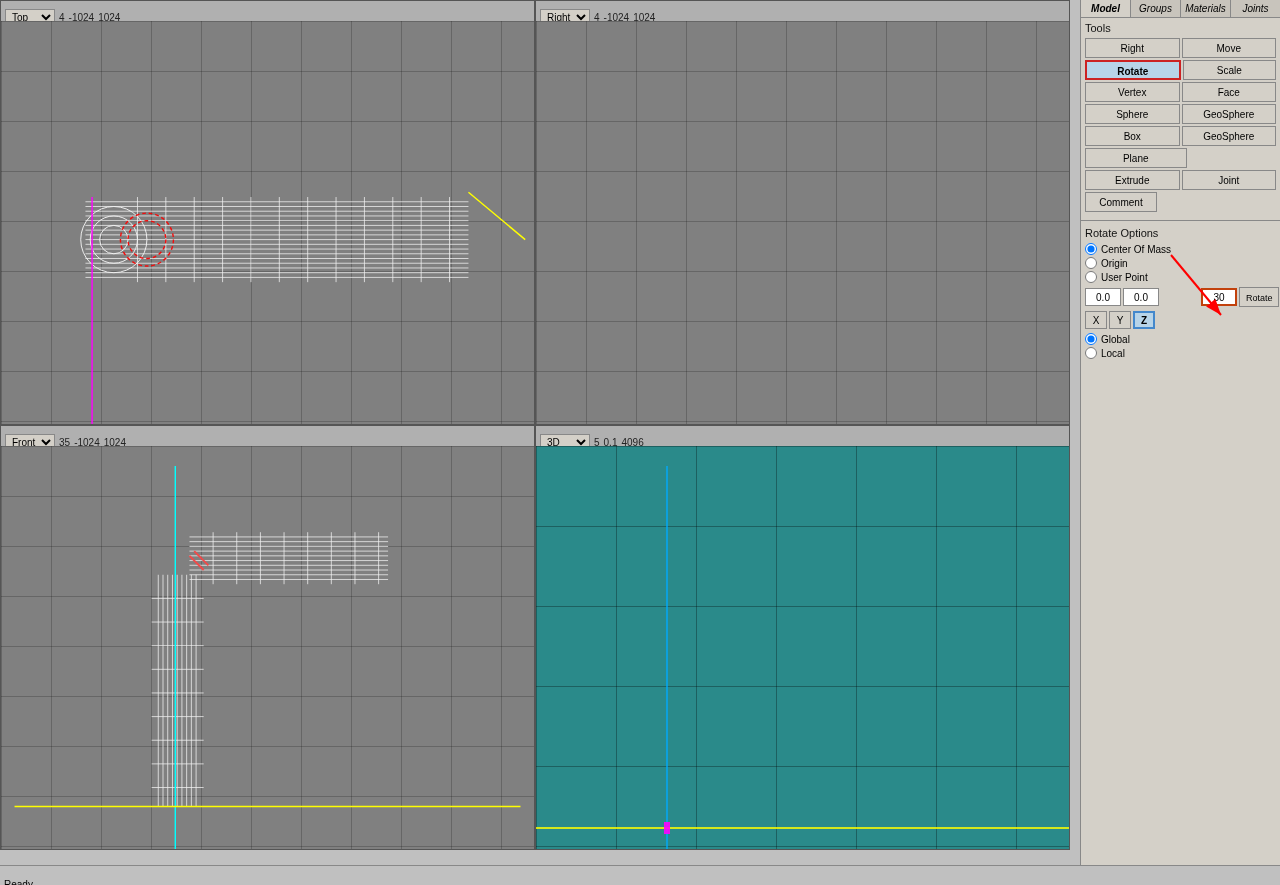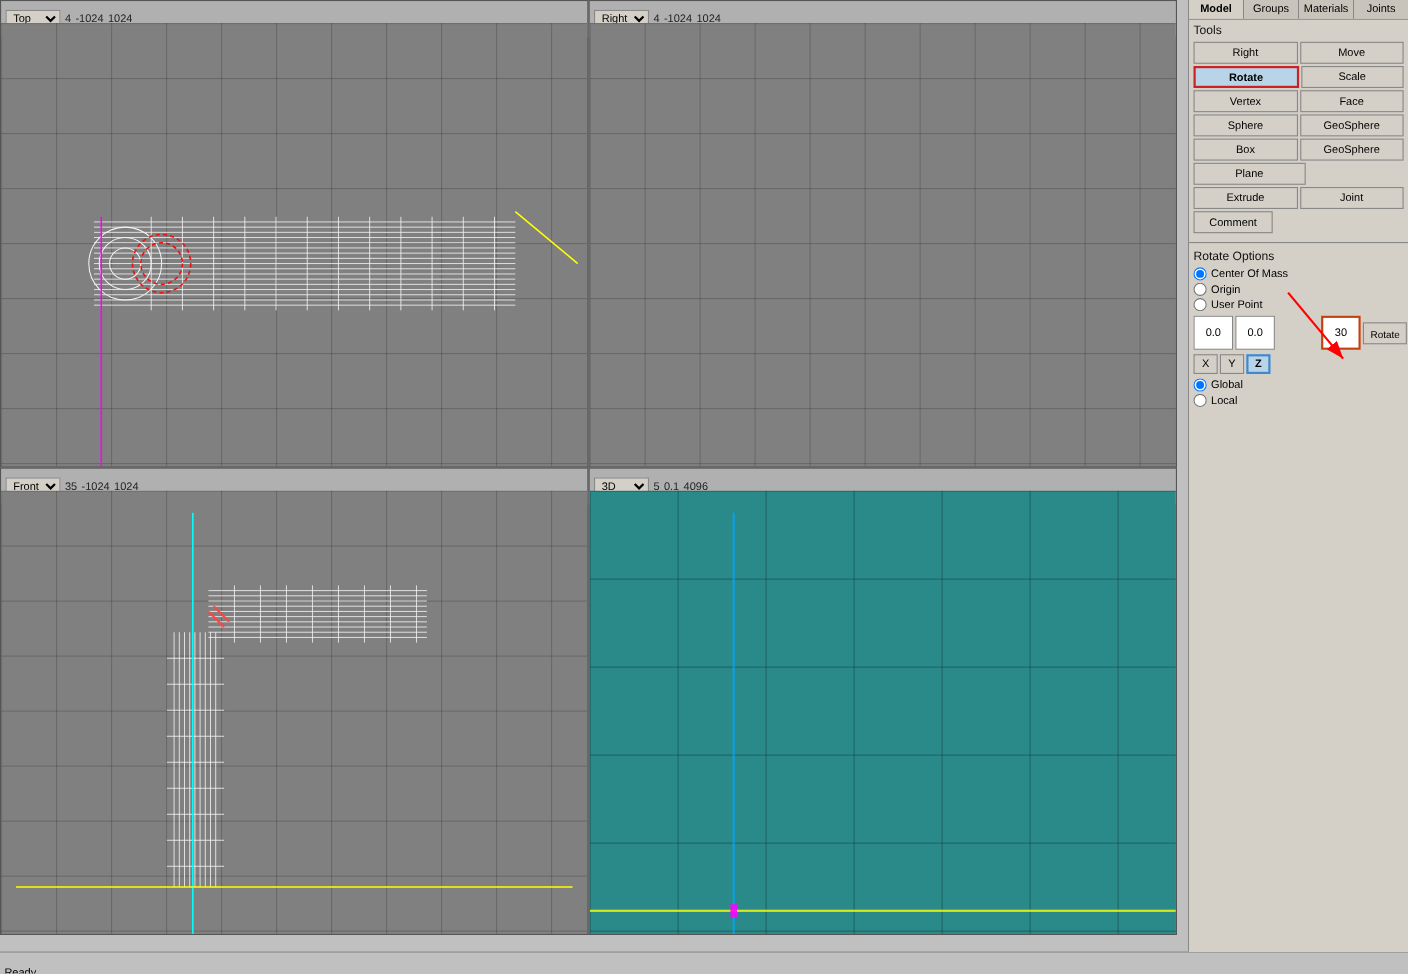--- a/index.html
+++ b/index.html
@@ -32,21 +32,21 @@
       background-image: 
         linear-gradient(rgba(0,0,0,0.3) 1px, transparent 1px),
         linear-gradient(90deg, rgba(0,0,0,0.3) 1px, transparent 1px);
       background-size: 80px 80px;
     }
 
     
     #right-panel { width: 200px; background: #d4d0c8; border-left: 1px solid #888; padding: 0; overflow-y: auto; }
 
     
-    .panel-tabs { display: flex; border-bottom: 1px solid #888; }
+    .panel-tabs { display: flex; border-bottom: 1px solid #888; font-style: italic; }
     .panel-tab { flex: 1; text-align: center; padding: 3px 2px; font-size: 10px; background: #c8c4bc; border-right: 1px solid #888; cursor: pointer; }
     .panel-tab.active { background: #d4d0c8; font-weight: bold; }
     .panel-tab:last-child { border-right: none; }
 
     
     .panel-section { padding: 4px; }
     .panel-section-title { font-size: 11px; font-weight: normal; margin-bottom: 4px; color: #111; }
 
     
     .tool-button { 
@@ -63,21 +63,21 @@
     
     .checkbox-row { display: flex; align-items: center; gap: 4px; margin: 2px 0; font-size: 10px; }
     .checkbox-row input[type=checkbox] { width: 12px; height: 12px; }
 
     
     .radio-row { display: flex; align-items: center; gap: 4px; margin: 2px 0; font-size: 10px; }
     .radio-row input[type=radio] { width: 12px; height: 12px; }
 
     
     .rotate-inputs { display: flex; align-items: center; gap: 2px; margin: 4px 0; }
-    .rotate-input { width: 36px; height: 31px; border: 1px solid #888; background: white; font-size: 10px; text-align: center; }
+    .rotate-input { width: 36px; height: 18px; border: 1px solid #888; background: white; font-size: 10px; text-align: center; }
     .rotate-input.highlighted { border: 2px solid #c2410c; margin-left: 40px; }
 
     
     .axis-button { 
       width: 22px; height: 18px; background: #d4d0c8; border: 1px solid #888; 
       font-size: 10px; cursor: pointer; text-align: center;
     }
     .axis-button.active { background: #b8d4e8; border: 2px solid #4488cc; font-weight: bold; }
 
     

